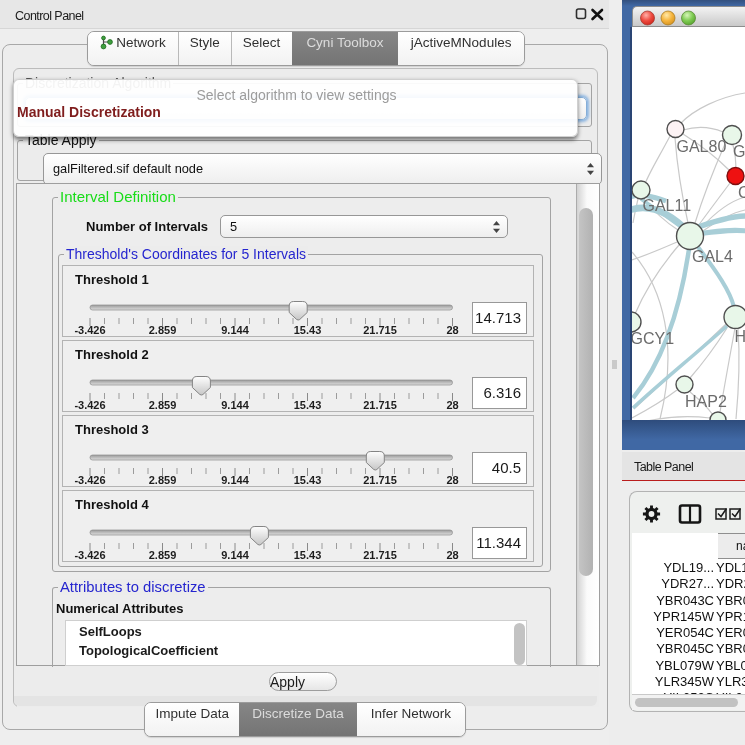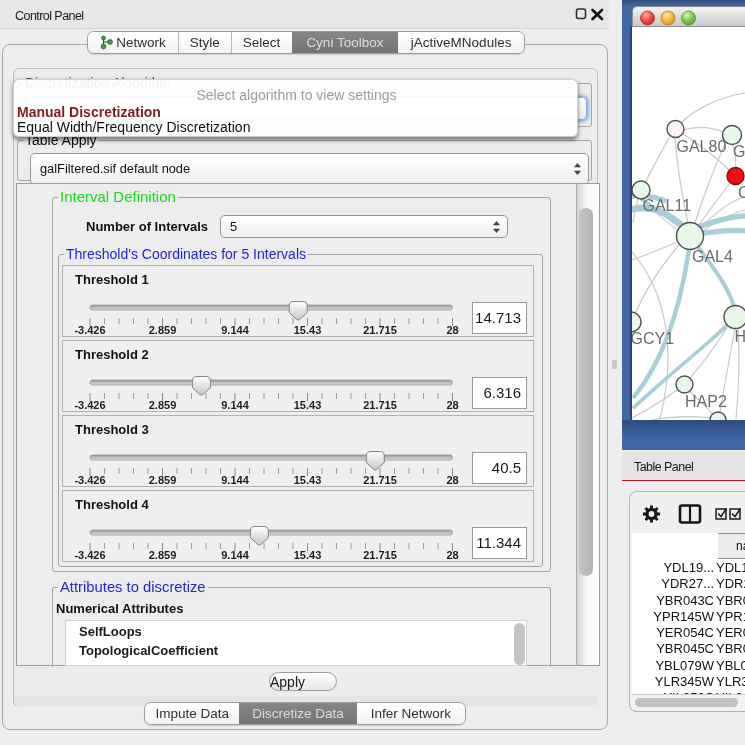--- a/index.html
+++ b/index.html
@@ -5,21 +5,21 @@
   * { margin:0; padding:0; box-sizing:border-box; }
   html,body { width:745px; height:745px; overflow:hidden; }
   body { font-family:"Liberation Sans", sans-serif; background:#eeeeee; position:relative; }
   .abs { position:absolute; }
   
   #titlebar { left:0; top:0; width:609px; height:29px; background:#e7e7e7; border-bottom:1px solid #d6d6d6; }
   #titlebar .t { position:absolute; left:15px; top:9px; font-size:12.5px; letter-spacing:-0.55px; color:#1b1b1b; }
   #winframe { left:2px; top:44px; width:606px; height:686px; border:1px solid #a8a8a8; border-radius:8px; background:#ededed; }
   #innerpanel { left:13px; top:68px; width:585px; height:639px; border:1px solid #bcbcbc; border-radius:6px; background:#ececec; }
   
-  .tabbar { height:23px; border:1px solid #9b9b9b; border-radius:7px; background:#fbfbfb; display:flex; box-shadow:0 1px 1px rgba(0,0,0,0.12); overflow:hidden; }
+  .tabbar { height:35px; border:1px solid #9b9b9b; border-radius:7px; background:#fbfbfb; display:flex; box-shadow:0 1px 1px rgba(0,0,0,0.12); overflow:hidden; }
   .tabbar .seg { font-size:13.5px; color:#303030; text-align:center; line-height:21px; background:linear-gradient(#ffffff,#f2f2f2); white-space:nowrap; }
   .tabbar .seg.dark { background:linear-gradient(#868686,#747474); color:#dcdcdc; }
   .tabbar .sep { width:1px; background:#b9b9b9; }
   
   .group { position:absolute; border:1px solid #a3a3a3; border-radius:3px; }
   .group > .gt { position:absolute; top:-9px; left:5px; background:#ececec; padding:0 2px; font-size:14px; line-height:16px; }
   
   .combo { position:absolute; border:1px solid #979797; border-radius:5px; background:linear-gradient(#ffffff,#eeeeee); font-size:12.8px; color:#111; }
   .combo .tx { position:absolute; left:9px; top:50%; transform:translateY(-54%); }
   .combo svg { position:absolute; right:6px; top:50%; transform:translateY(-50%); }
@@ -58,21 +58,21 @@
   <div class="seg" style="width:126px;">jActiveMNodules</div>
 </div>
 
 <div class="group" style="left:17px; top:83px; width:575px; height:44px;">
   <span class="gt" style="color:#555;">Discretization Algorithm</span>
 </div>
 <div class="combo" style="left:25px; top:97px; width:562px; height:23px; border-color:#85aed8; box-shadow:0 0 3px 1.5px rgba(95,155,220,0.7);"></div>
 
 <div class="group" style="left:17px; top:140px; width:575px; height:41px;">
   <span class="gt" style="color:#111;">Table Apply</span>
-  <div class="combo" style="left:12px; top:12px; width:559px; height:32px;text-decoration:underline;">
+  <div class="combo" style="left:25px; top:12px; width:559px; height:32px;text-decoration:underline;">
     <span class="tx">galFiltered.sif default node</span>
     <svg width="9" height="14" viewBox="0 0 9 14">
         <path d="M4.5 1 L8 5.2 L1 5.2 Z" fill="#444"></path>
         <path d="M4.5 13 L1 8.8 L8 8.8 Z" fill="#444"></path>
       </svg>
   </div>
 </div>
 
 <div class="abs" style="left:16px; top:183px; width:584px; height:483px; border:1px solid #9e9e9e; background:#ededed;"></div>
 
@@ -313,21 +313,20 @@
 
 <div class="tabbar abs" style="left:144px; top:702px; width:322px;">
   <div class="seg" style="width:95px;">Impute Data</div>
   <div class="seg dark" style="width:118px;">Discretize Data</div>
   <div class="seg" style="width:109px;">Infer Network</div>
 </div>
 
 <div class="abs" style="left:13px; top:79px; width:565px; height:58px; background:rgba(255,255,255,0.93); border:1px solid rgba(170,170,170,0.55); border-radius:6px; box-shadow:0 2.5px 4px rgba(0,0,0,0.5); z-index:30;">
   <div class="abs" style="left:0; top:7px; width:565px; text-align:center; font-size:14px; color:#9c9c9c;">Select algorithm to view settings</div>
   <div class="abs" style="left:3px; top:24px; font-size:14px; font-weight:bold; color:#7f1d1d;">Manual Discretization</div>
-  <div class="abs" style="left:3px; top:38.5px; font-size:14px; color:#101010;">Equal Width/Frequency Discretization</div>
 </div>
 
 <div class="abs" style="left:612px; top:360px; width:5px; height:9px; background:#c9c9c9;"></div>
 
 <div class="abs" style="left:622px; top:0; width:123px; height:450px; background:linear-gradient(#33507e, #4068a4 6px);"></div>
 
 <div class="abs" style="left:632px; top:6px; width:113px; height:21px; background:linear-gradient(#f3f3f3,#c9c9c9); border:1px solid #8d8d8d; border-right:none; border-radius:5px 0 0 0;">
   <svg class="abs" style="left:6px; top:2.5px;" width="70" height="16" viewBox="0 0 70 16">
     <defs>
       <radialGradient id="rg" cx="0.4" cy="0.3" r="0.8">

